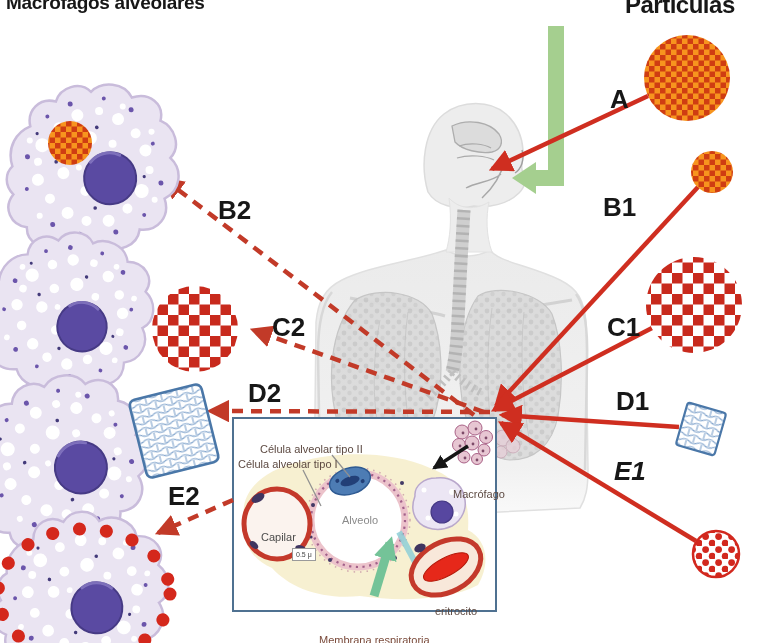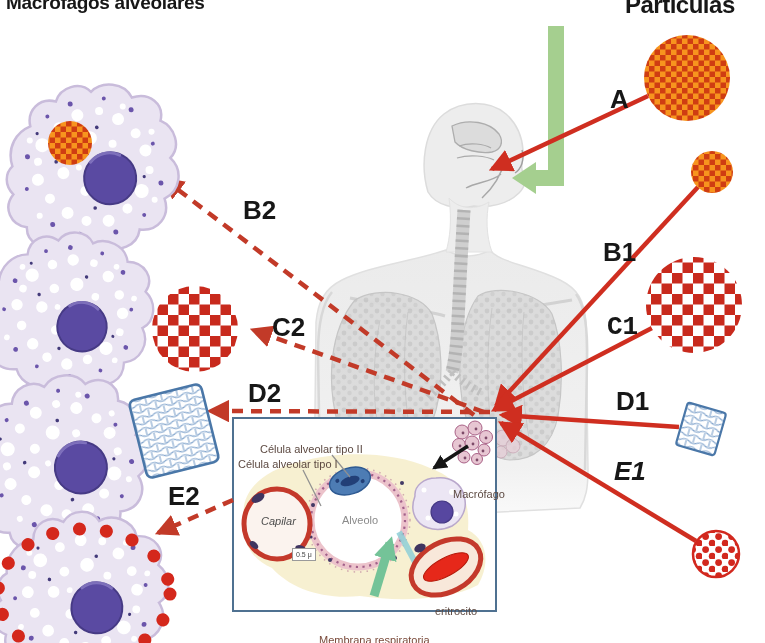--- a/index.html
+++ b/index.html
@@ -12,35 +12,35 @@
     position:absolute;font-weight:700;color:#171717;font-size:26px;line-height:1;
     font-family:"Liberation Sans",sans-serif;
   }
   .title{
     position:absolute;font-weight:700;color:#171717;line-height:1.1;
     font-family:"Liberation Sans",sans-serif;white-space:nowrap;
   }
   #t-left{left:6px;top:-7px;font-size:19px;letter-spacing:-0.3px;}
   #t-right{left:625px;top:-8px;font-size:24px;letter-spacing:-0.5px;}
   #l-a {left:610px;top:86px;}
-  #l-b1{left:603px;top:194px;margin-top:45px;}
-  #l-c1{left:607px;top:314px;font-family:Liberation Mono, monospace;}
+  #l-b1{left:603px;top:194px;}
+  #l-c1{left:607px;top:314px;}
   #l-d1{left:616px;top:388px;}
   #l-e1{left:614px;top:458px;font-style:italic;}
-  #l-b2{left:243px;top:197px;}
+  #l-b2{left:218px;top:197px;}
   #l-c2{left:272px;top:314px;}
   #l-d2{left:248px;top:380px;}
   #l-e2{left:168px;top:483px;text-align:right;}
   .ins-label{
     position:absolute;font-size:11px;color:#5d4a42;line-height:1;white-space:nowrap;
     font-family:"Liberation Sans",sans-serif;
   }
   #i-t2{left:260px;top:444px;}
   #i-t1{left:238px;top:459px;}
-  #i-cap{left:261px;top:516px;color:#4c4c4c;font-style:italic;}
+  #i-cap{left:261px;top:532px;color:#4c4c4c;}
   #i-alv{left:342px;top:515px;color:#8a8a8a;}
   #i-mac{left:453px;top:489px;}
   #i-eri{left:435px;top:578px;margin-top:28px;}
   #i-mem{left:319px;top:599px;color:#7a4a3a;margin-top:36px;}
   #i-scale{
     position:absolute;left:292px;top:548px;font-size:7px;color:#444;line-height:1;
     border:1px solid #9a9a9a;background:#fff;padding:2px 3px;white-space:nowrap;
     font-family:"Liberation Sans",sans-serif;
   }
 </style>

